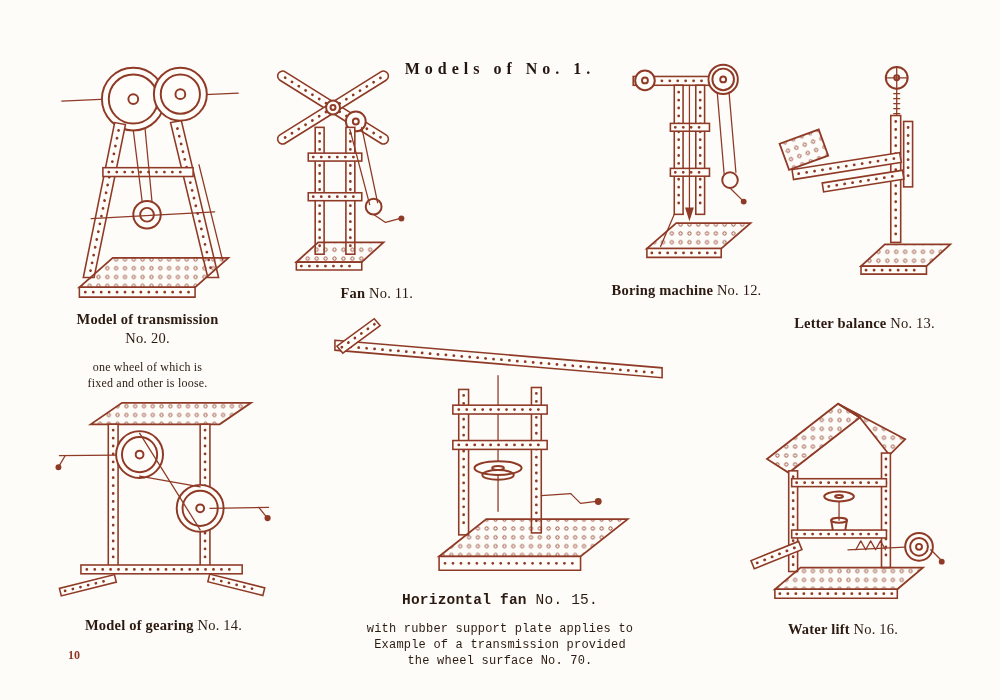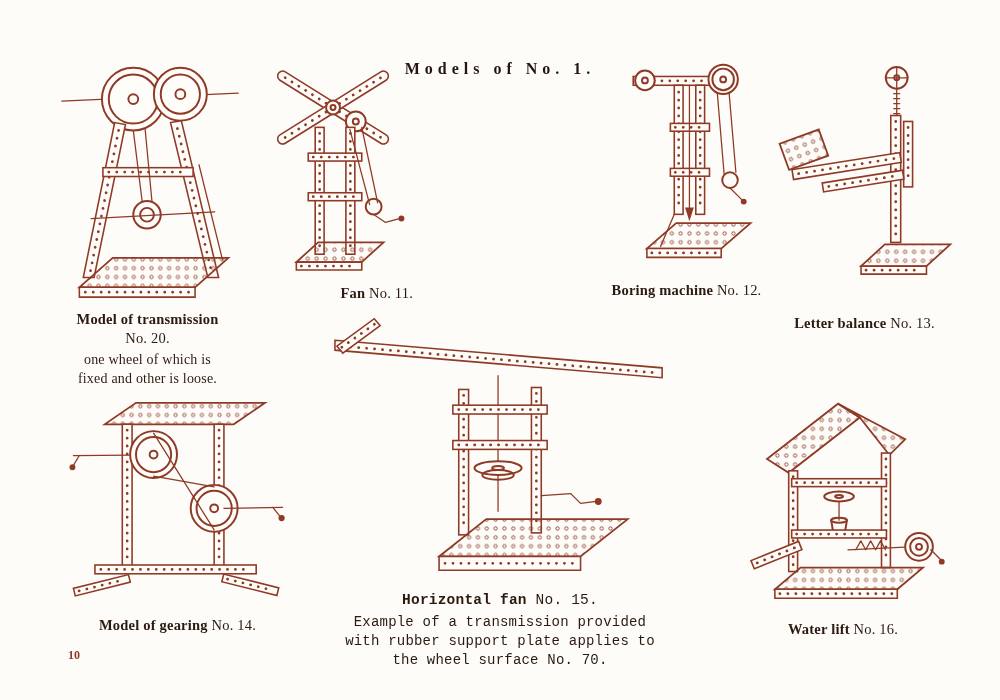--- a/index.html
+++ b/index.html
@@ -22,31 +22,31 @@
     text-align:center;font-size:16px;font-weight:bold;
     letter-spacing:5px;color:#241510;
   }
   .model{
     position:absolute;display:flex;flex-direction:column;align-items:center;
   }
   figcaption{margin-top:8px;text-align:center;}
   .cap-line{font-size:14.5px;line-height:1.3;letter-spacing:0.2px;}
   .nm{font-weight:bold;}
   .no{font-weight:normal;}
-  .desc{font-size:14px;line-height:1.35;margin-top:3px;letter-spacing:0.2px;}
+  .desc{font-size:12px;line-height:1.35;margin-top:11px;letter-spacing:0.2px;}
   .pageno{
     position:absolute;left:68px;top:648px;
     color:var(--ink);font-weight:bold;font-size:12px;
   }
   
   #m10{left:30px;top:52px;width:235px;align-items:center;}
   #m11{left:248px;top:58px;width:165px;align-items:flex-end;}
   #m12{left:599px;top:53px;width:175px;}
   #m13{left:772px;top:60px;width:185px;gap:18px;}
-  #m14{left:55px;top:393px;width:245px;}
+  #m14{left:41px;top:393px;width:245px;}
   #m15{left:315px;top:303px;width:370px;font-family:Liberation Mono, monospace;}
   #m16{left:733px;top:380px;width:220px;font-family:Liberation Serif, serif;}
   
   svg .ln{fill:none;stroke:var(--ink);stroke-width:2;stroke-linecap:round;stroke-linejoin:round;}
   svg .thin{stroke-width:1.3;}
   svg .strip{fill:#fffdf9;stroke:var(--ink);stroke-width:1.6;}
   svg .plate{fill:url(#holes);stroke:var(--ink);stroke-width:1.8;}
   svg .wheel{fill:#fffdf9;stroke:var(--ink);stroke-width:2;}
   svg .dots{fill:none;stroke:var(--ink);stroke-width:2.8;stroke-linecap:round;stroke-dasharray:0.1 8;}
   svg .knob{fill:var(--ink);stroke:none;}
@@ -274,22 +274,22 @@
       <path class="plate" d="M118,258 L262,258 L310,220 L166,220 Z"></path>
       <path class="strip" d="M118,258 H262 V272 H118 Z"></path>
       <path class="dots" d="M124,265 H256"></path>
     </svg>
     <figcaption>
       <div class="cap-line">
         <span class="nm">Horizontal fan</span>
         <span class="no">No. 15.</span>
       </div>
       <div class="desc">
+        <div>with rubber support plate applies to</div>
         <div>Example of a transmission provided</div>
-        <div>with rubber support plate applies to</div>
         <div>the wheel surface No. 70.</div>
       </div>
     </figcaption>
   </figure>
 
   <figure class="model" id="m16">
     <svg width="215" height="232" viewBox="0 0 215 235">
       <path class="plate" d="M30,80 L102,24 L124,38 L52,94 Z"></path>
       <path class="plate" d="M102,24 L170,60 L154,76 L124,38 Z"></path>
       <rect class="strip" x="52" y="92" width="9" height="102"></rect>

